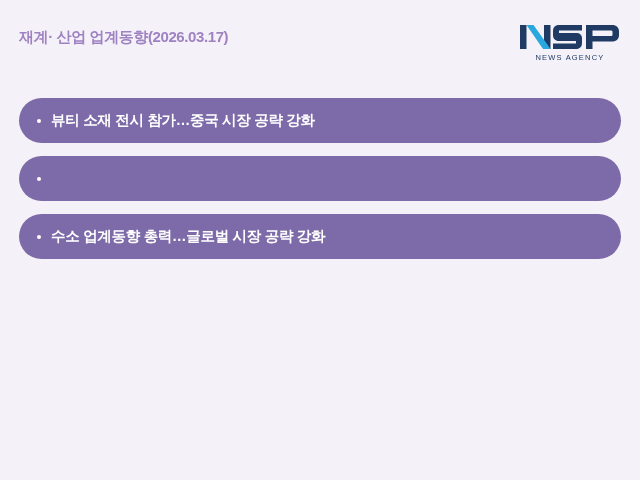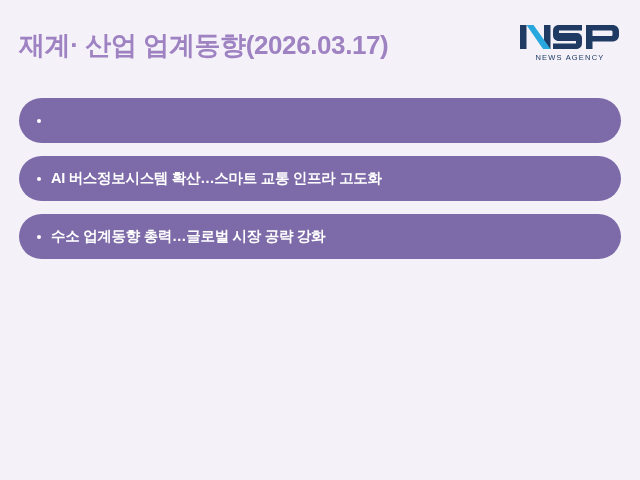--- a/index.html
+++ b/index.html
@@ -29,21 +29,21 @@
     left: 0;
     top: 0;
     width: 640px;
     height: 86px;
   }
 
   #slide-title {
     position: absolute;
     left: 19px;
     top: 28px;
-    font-size: 26px;
+    font-size: 15px;
     font-weight: bold;
     letter-spacing: -0.4px;
     color: #9f82c2;
     white-space: nowrap;
     text-align: center;
   }
 
   
   #logo {
     position: absolute;
@@ -131,25 +131,25 @@
       </svg>
       <div id="logo-tagline">NEWS AGENCY</div>
     </div>
 
   </div>
 
   <div id="headline-list">
 
     <div class="pill">
       <span class="pill-bullet"></span>
+      <span class="pill-text">뷰티 소재 전시 참가…중국 시장 공략 강화</span>
     </div>
 
     <div class="pill">
       <span class="pill-bullet"></span>
-      <span class="pill-text">AI 버스정보시스템 확산…스마트 교통 인프라 고도화</span>
     </div>
 
     <div class="pill">
       <span class="pill-bullet"></span>
       <span class="pill-text">수소 업계동향 총력…글로벌 시장 공략 강화</span>
     </div>
 
 
 
   </div>

